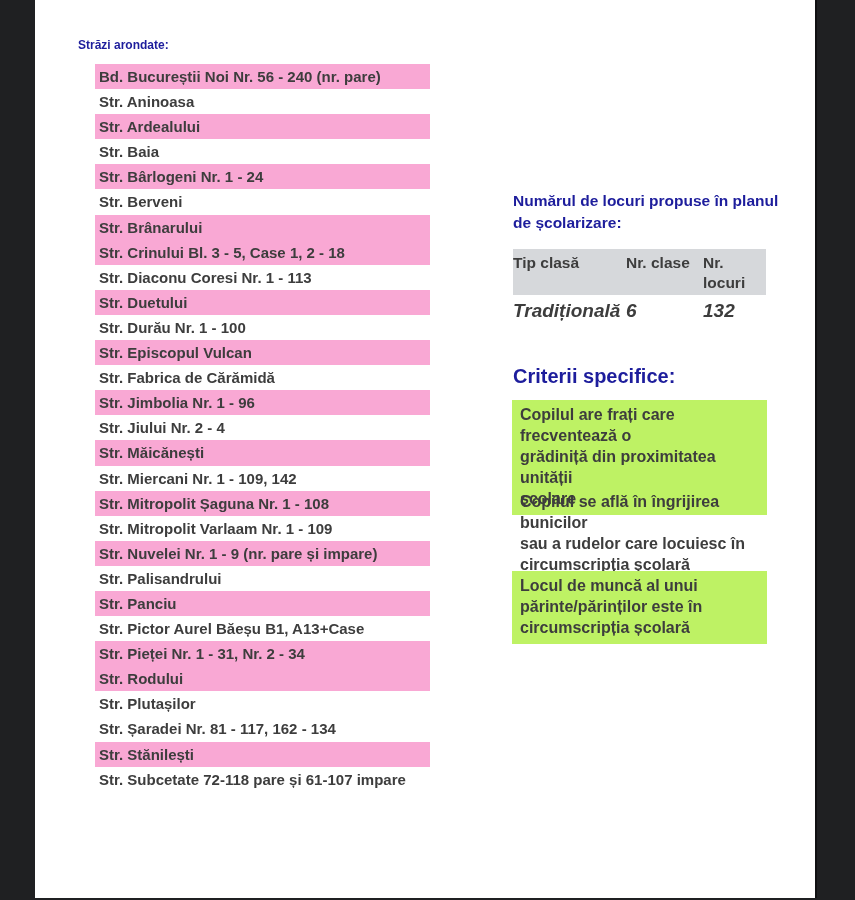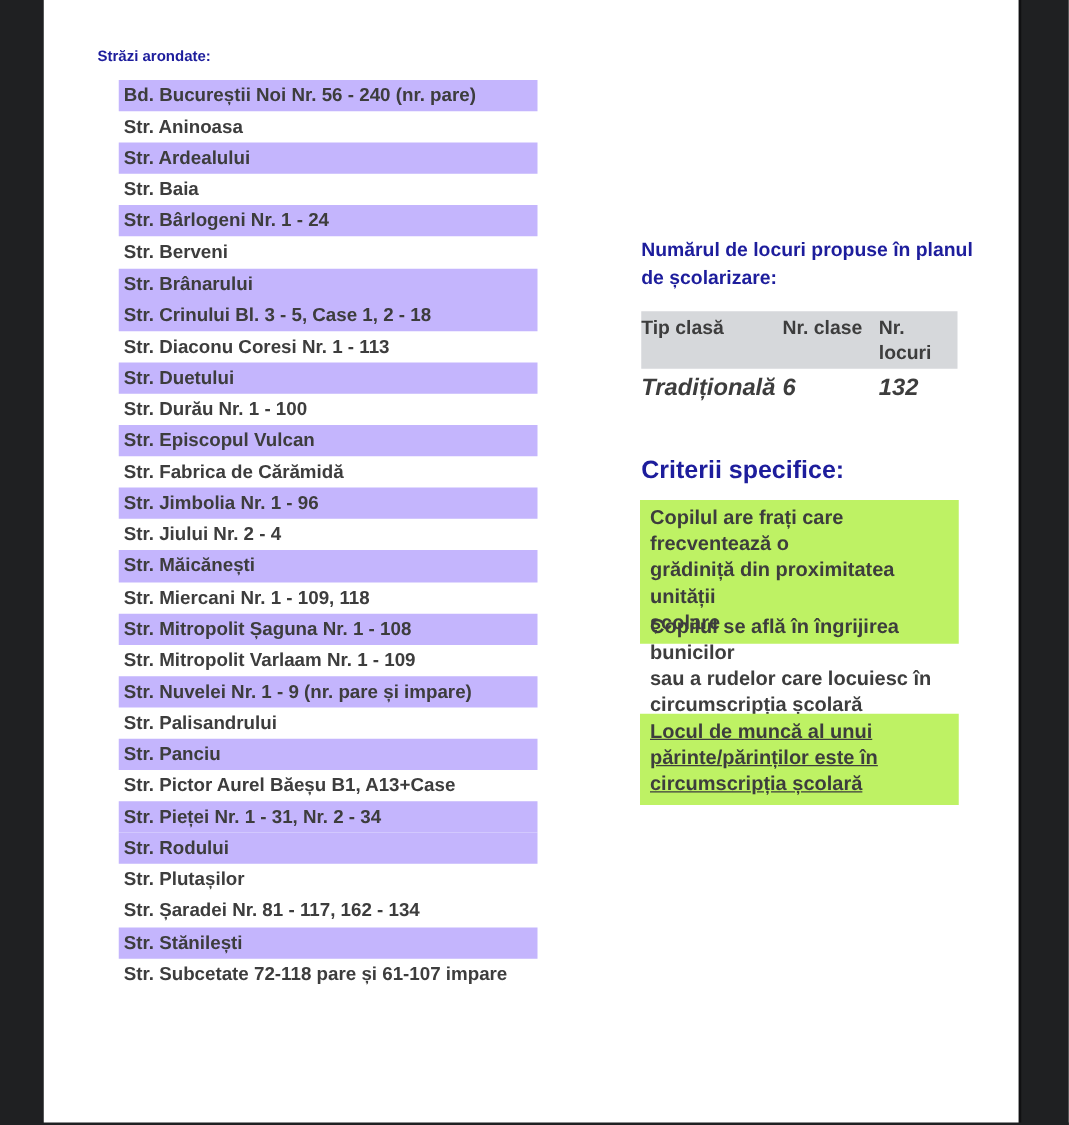--- a/index.html
+++ b/index.html
@@ -26,21 +26,21 @@
   .streets-list {
     position: absolute; left: 95px; top: 64px; width: 335px;
   }
   .street-row {
     height: 25.1px; line-height: 25.1px;
     padding-left: 4px;
     font-size: 15px;
     white-space: nowrap;
     overflow: visible;
   }
-  .street-row.shaded { background: #c4b5fd; }
+  .street-row.shaded { background: #f9a8d4; }
 
   .plan-heading {
     position: absolute; left: 513px; top: 190px; width: 280px;
     font-size: 15.5px; line-height: 21.5px;
     white-space: pre-line;
   }
   .plan-table {
     position: absolute; left: 513px; top: 249px; width: 253px;
     font-size: 15.5px;
   }
@@ -64,21 +64,21 @@
   .criterion {
     position: absolute; left: 512px; width: 255px;
     box-sizing: border-box;
     padding: 4px 6px 6px 8px;
     font-size: 16px; line-height: 21px;
     white-space: pre-line;
   }
   .criterion.shaded { background: #bef264; }
   .criterion-1 { top: 400px; }
   .criterion-2 { top: 487px; }
-  .criterion-3 { top: 571px; text-decoration: underline; }
+  .criterion-3 { top: 571px; }
 </style>
 </head>
 <body>
 
 <div class="frame-bar frame-left"></div>
 <div class="frame-bar frame-right"></div>
 <div class="frame-bottom"></div>
 
 <div class="streets-heading blue-heading">Străzi arondate:</div>
 
@@ -92,21 +92,21 @@
   <div class="street-row shaded">Str. Brânarului</div>
   <div class="street-row shaded">Str. Crinului Bl. 3 - 5, Case 1, 2 - 18</div>
   <div class="street-row">Str. Diaconu Coresi Nr. 1 - 113</div>
   <div class="street-row shaded">Str. Duetului</div>
   <div class="street-row">Str. Durău Nr. 1 - 100</div>
   <div class="street-row shaded">Str. Episcopul Vulcan</div>
   <div class="street-row">Str. Fabrica de Cărămidă</div>
   <div class="street-row shaded">Str. Jimbolia Nr. 1 - 96</div>
   <div class="street-row">Str. Jiului Nr. 2 - 4</div>
   <div class="street-row shaded">Str. Măicănești</div>
-  <div class="street-row">Str. Miercani Nr. 1 - 109, 118</div>
+  <div class="street-row">Str. Miercani Nr. 1 - 109, 142</div>
   <div class="street-row shaded">Str. Mitropolit Șaguna Nr. 1 - 108</div>
   <div class="street-row">Str. Mitropolit Varlaam Nr. 1 - 109</div>
   <div class="street-row shaded">Str. Nuvelei Nr. 1 - 9 (nr. pare și impare)</div>
   <div class="street-row">Str. Palisandrului</div>
   <div class="street-row shaded">Str. Panciu</div>
   <div class="street-row">Str. Pictor Aurel Băeșu B1, A13+Case</div>
   <div class="street-row shaded">Str. Pieței Nr. 1 - 31, Nr. 2 - 34</div>
   <div class="street-row shaded">Str. Rodului</div>
   <div class="street-row">Str. Plutașilor</div>
   <div class="street-row">Str. Șaradei Nr. 81 - 117, 162 - 134</div>

